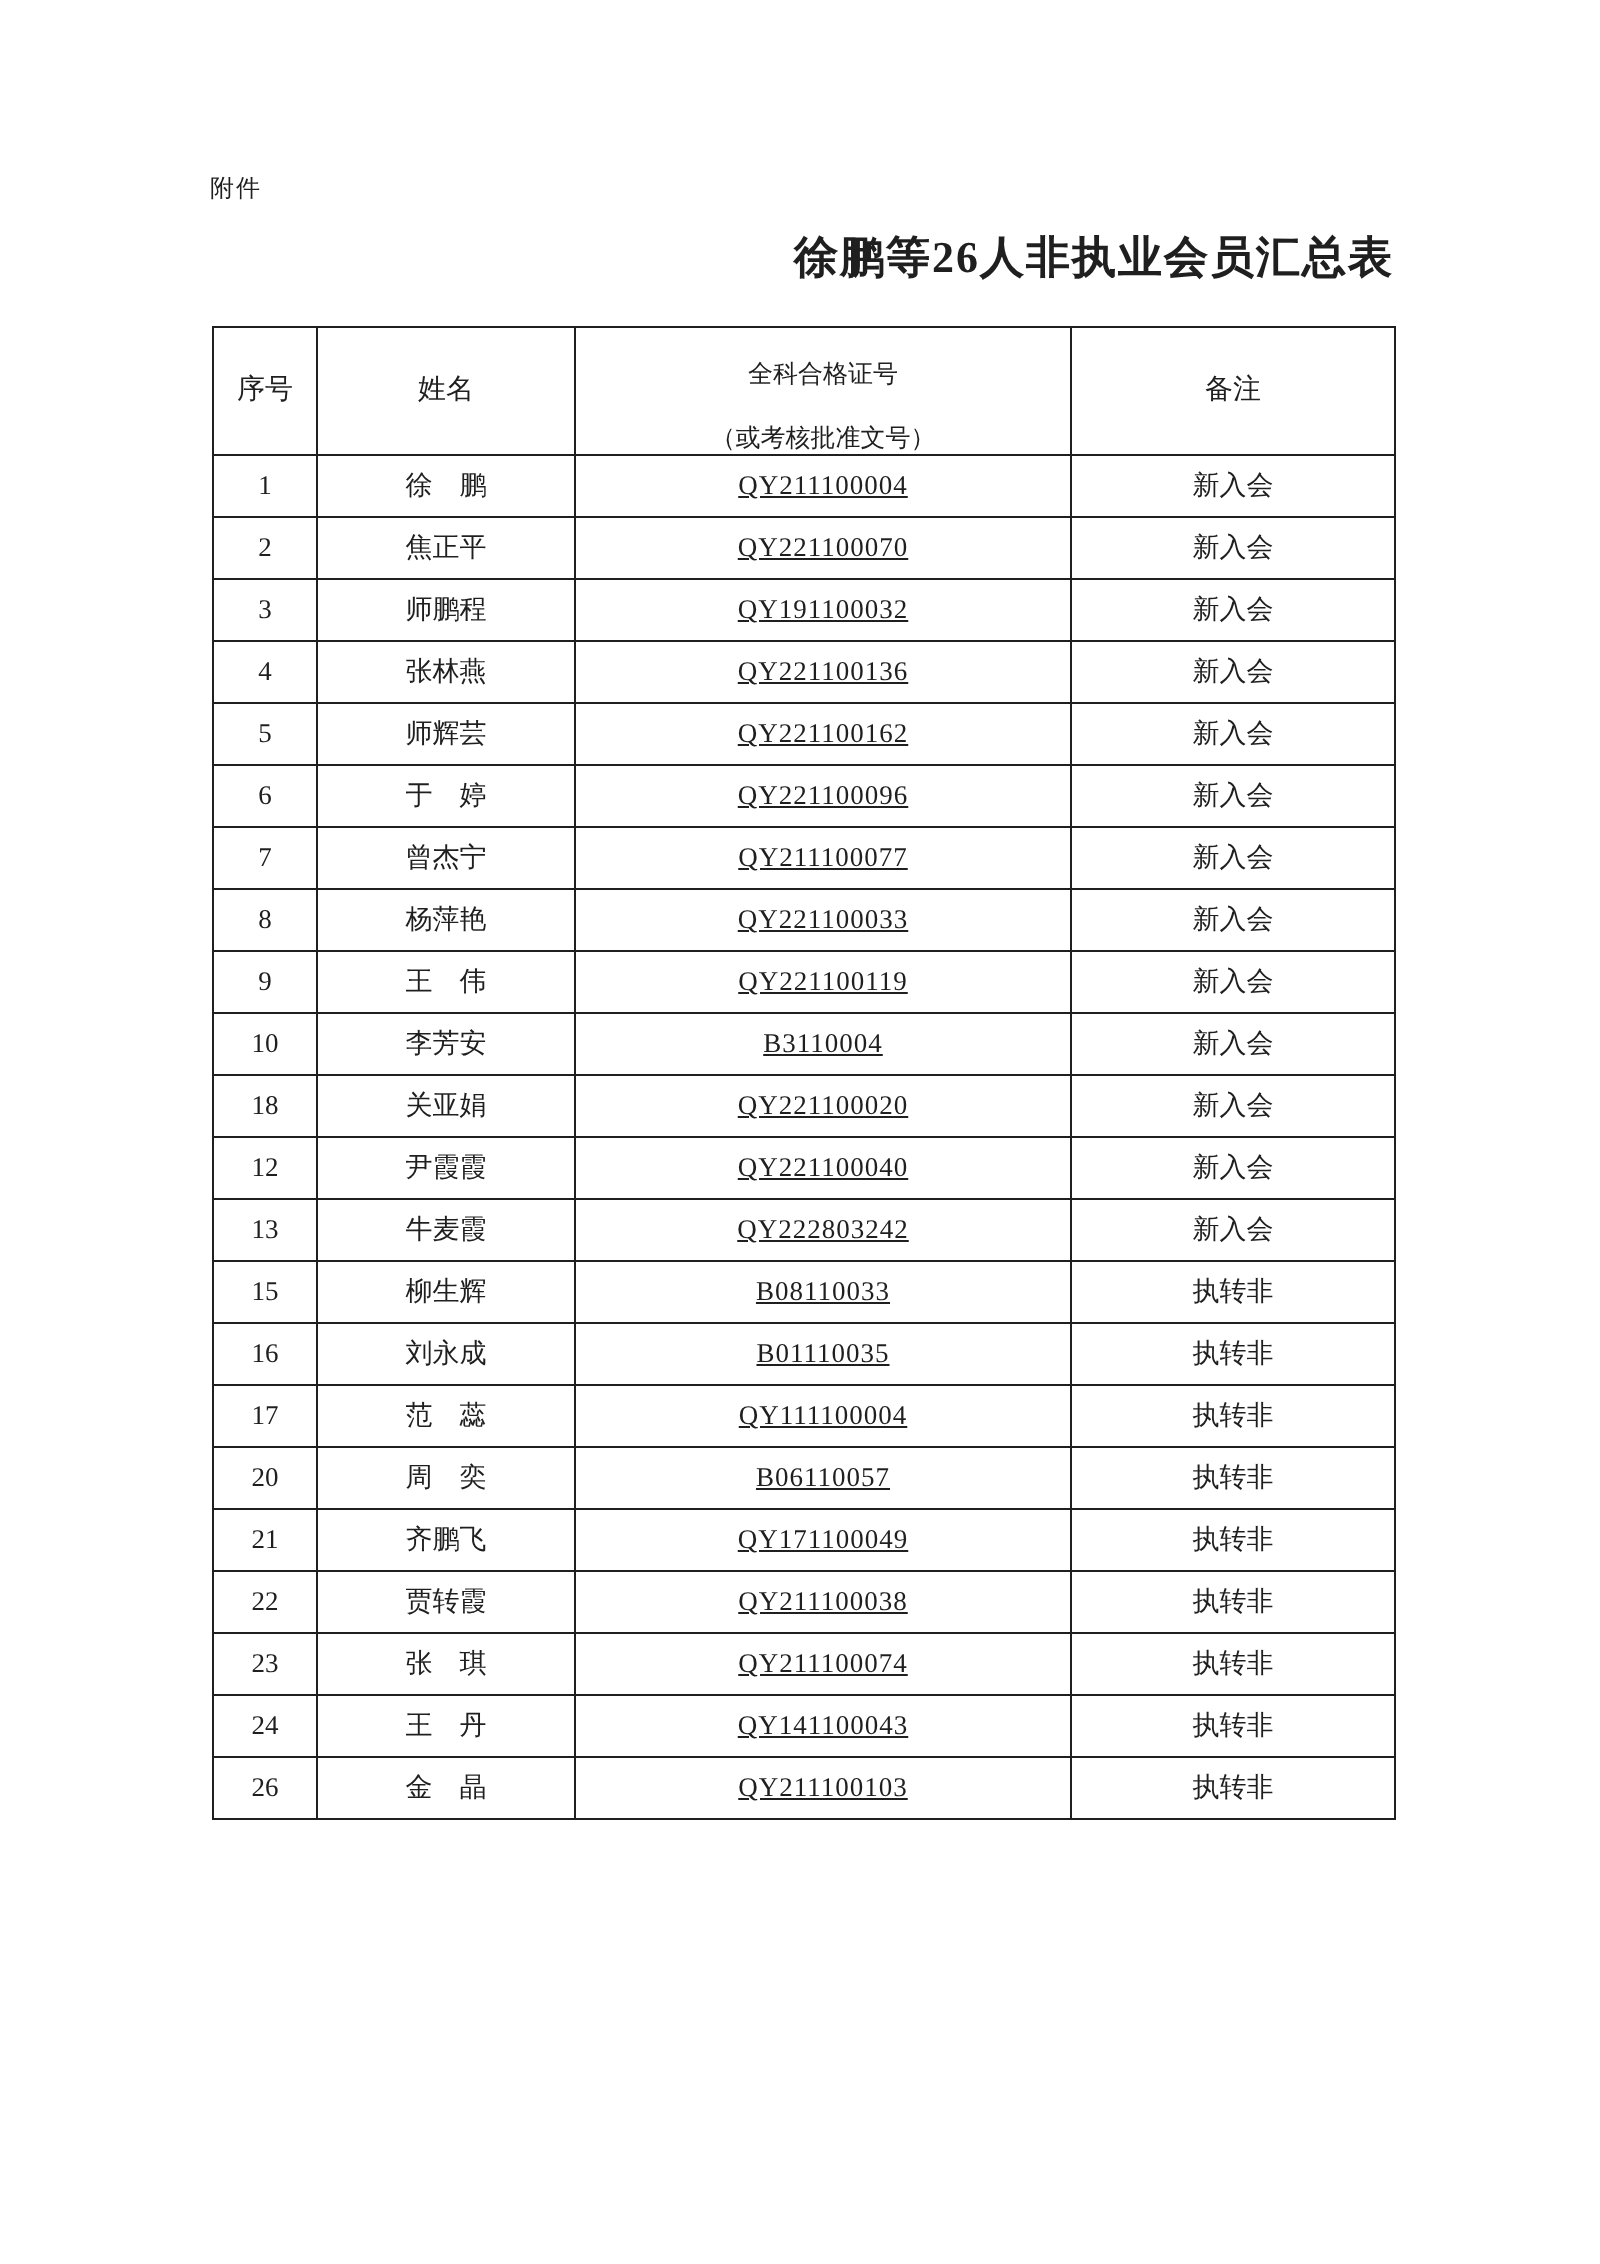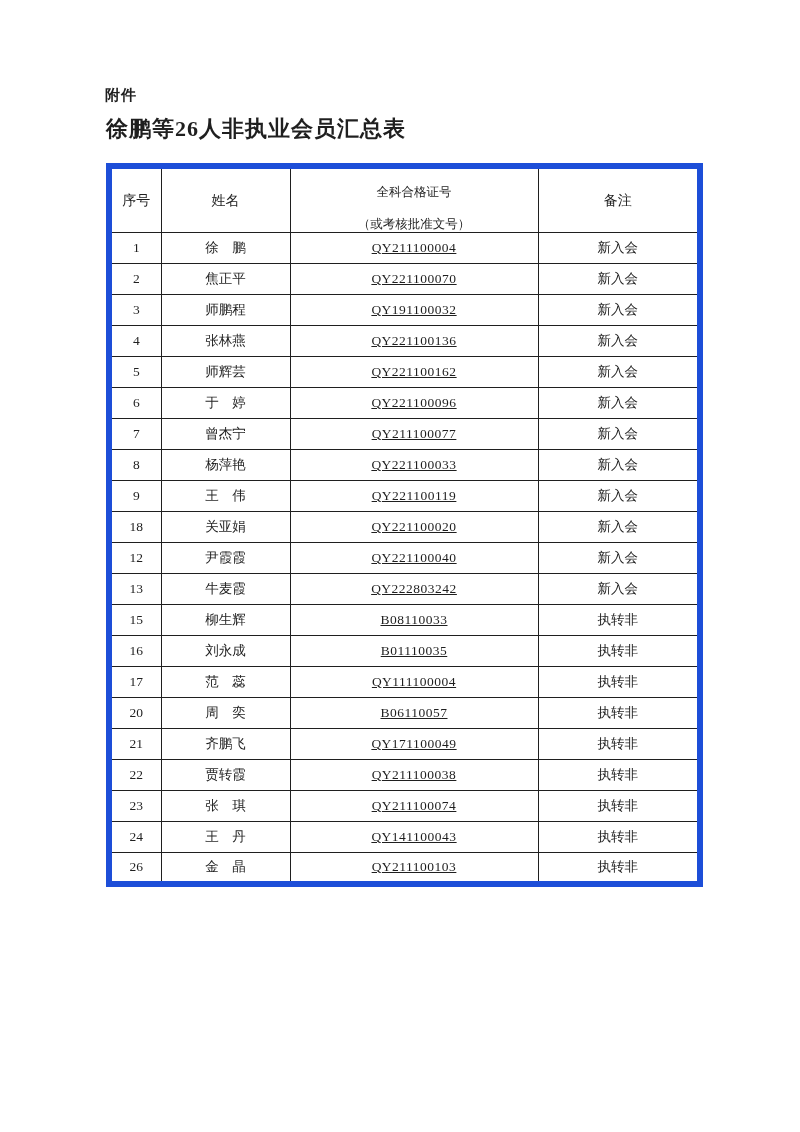--- a/index.html
+++ b/index.html
@@ -14,42 +14,42 @@
   .page {
     position: relative;
     width: 800px;
     height: 1132px;
     background: #ffffff;
   }
   .attachment {
     position: absolute;
     left: 105px;
     top: 86px;
-    font-size: 15px;
-    font-weight: bold;
+    font-size: 12px;
+    font-weight: normal;
     letter-spacing: 1px;
   }
   .doc-title {
     position: absolute;
     left: 106px;
     top: 114px;
     width: 591px;
-    text-align: left;
+    text-align: right;
     font-size: 22px;
     font-weight: bold;
     letter-spacing: 1px;
   }
   table.members {
     position: absolute;
     left: 106px;
     top: 163px;
     width: 591px;
     border-collapse: collapse;
     table-layout: fixed;
-    border: 6px solid #1d4ed8;
+    border: 1px solid #1d4ed8;
   }
   table.members th,
   table.members td {
     border: 1px solid #1f1f1f;
     text-align: center;
     vertical-align: middle;
     overflow: hidden;
     white-space: nowrap;
   }
   table.members thead tr { height: 49px; }
@@ -152,20 +152,26 @@
           <td class="cert">QY221100033</td>
           <td>新入会</td>
         </tr>
         <tr>
           <td>9</td>
           <td>王　伟</td>
           <td class="cert">QY221100119</td>
           <td>新入会</td>
         </tr>
         <tr>
+          <td>10</td>
+          <td>李芳安</td>
+          <td class="cert">B3110004</td>
+          <td>新入会</td>
+        </tr>
+        <tr>
           <td>18</td>
           <td>关亚娟</td>
           <td class="cert">QY221100020</td>
           <td>新入会</td>
         </tr>
         <tr>
           <td>12</td>
           <td>尹霞霞</td>
           <td class="cert">QY221100040</td>
           <td>新入会</td>

